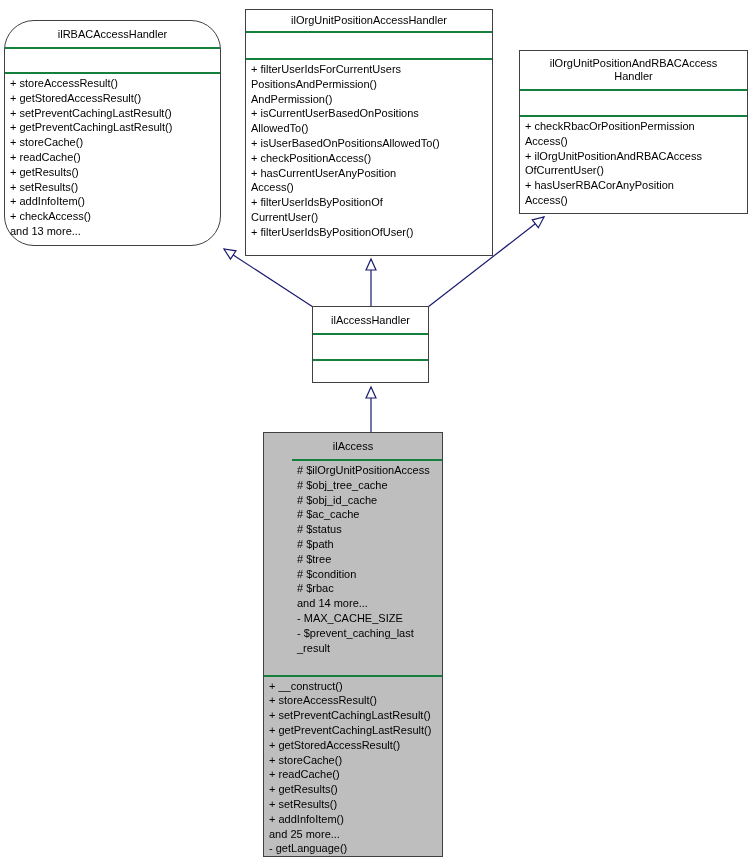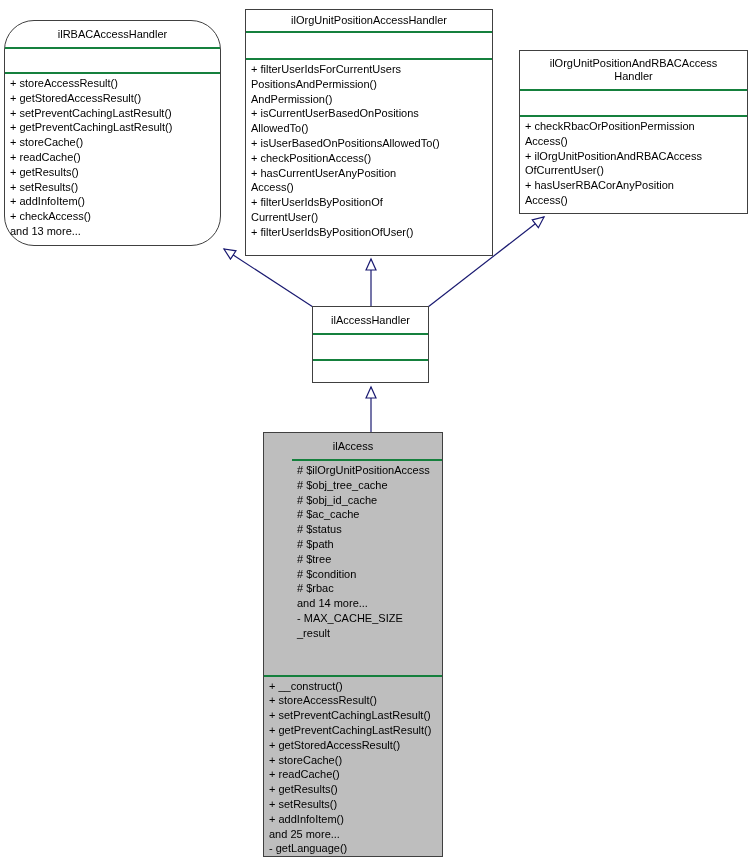--- a/index.html
+++ b/index.html
@@ -149,20 +149,21 @@
         <div class="bind-line"># $obj_tree_cache</div>
         <div class="bind-line"># $obj_id_cache</div>
         <div class="bind-line"># $ac_cache</div>
         <div class="bind-line"># $status</div>
         <div class="bind-line"># $path</div>
         <div class="bind-line"># $tree</div>
         <div class="bind-line"># $condition</div>
         <div class="bind-line"># $rbac</div>
         <div class="bind-line">and 14 more...</div>
         <div class="bind-line">- MAX_CACHE_SIZE</div>
+        <div class="bind-line">- $prevent_caching_last</div>
         <div class="bind-line">_result</div>
       </div>
     <div class="uml-compartment grow">
         <div class="bind-line">+ __construct()</div>
         <div class="bind-line">+ storeAccessResult()</div>
         <div class="bind-line">+ setPreventCachingLastResult()</div>
         <div class="bind-line">+ getPreventCachingLastResult()</div>
         <div class="bind-line">+ getStoredAccessResult()</div>
         <div class="bind-line">+ storeCache()</div>
         <div class="bind-line">+ readCache()</div>

